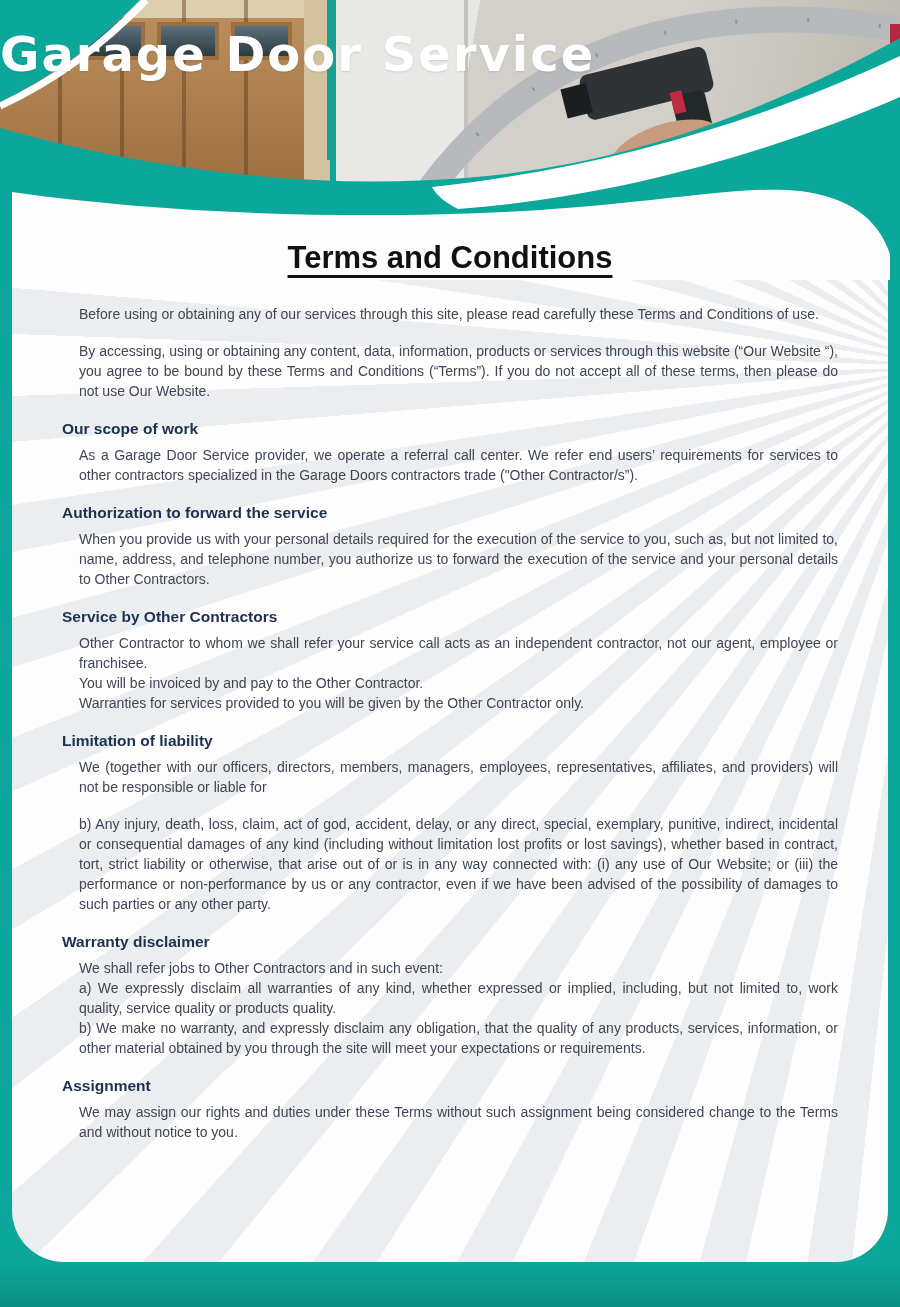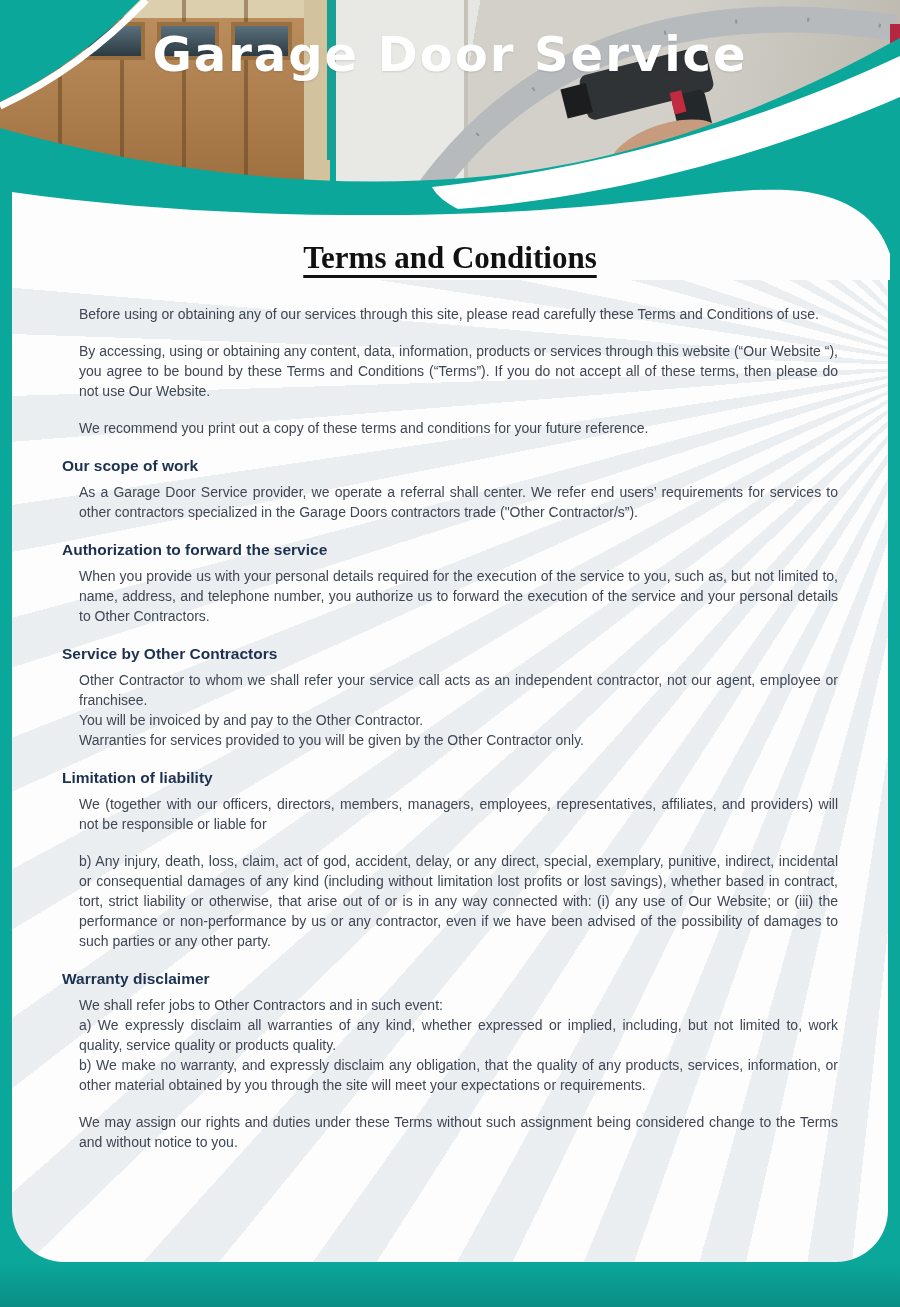--- a/index.html
+++ b/index.html
@@ -26,28 +26,28 @@
         background:linear-gradient(#d8cab2,#c2b096);}
   .sidewall{position:absolute;right:0;top:0;width:26px;height:100%;background:#d2c29e;}
   .photo-divider{position:absolute;left:327px;top:0;width:9px;height:160px;background:#18a096;}
   .photo-right{position:absolute;left:336px;top:0;width:564px;height:212px;
         background:linear-gradient(100deg,#e6e7e3 0 24%,#d2d0c9 24% 58%,#bcb8af 100%);}
   .photo-right svg{position:absolute;left:0;top:0;}
 
   
   .swoosh{position:absolute;top:0;left:0;z-index:3;pointer-events:none;}
 
-  .header-title{position:absolute;top:26px;left:0;width:900px;margin:0;text-align:center;
+  .header-title{position:absolute;top:26px;left:0;width:900px;margin:0;text-align:left;
         z-index:4;color:#ffffff;font-family:"DejaVu Sans",sans-serif;font-weight:700;
         font-size:48px;letter-spacing:2px;text-shadow:0 1px 2px rgba(0,0,0,.12);}
 
   
   .content{position:absolute;left:62px;top:240px;width:776px;z-index:5;color:#3f4653;}
   .main-title{margin:0 0 28px 0;text-align:center;color:#111111;
-        font-family:Liberation Serif, serif;font-weight:700;font-size:31px;
+        font-family:Liberation Sans, sans-serif;font-weight:700;font-size:31px;
         text-decoration:underline;text-decoration-thickness:3px;text-underline-offset:7px;}
   .content p{margin:0 0 17px 17px;font-size:14px;line-height:20px;
         text-align:justify;white-space:pre-line;}
   .content h3{margin:18px 0 7px 0;font-size:15.5px;line-height:19px;
         color:#1c3050;font-weight:700;}
 </style>
 </head>
 <body>
 
 <div class="page">
@@ -93,25 +93,24 @@
     <path d="M146,0 C104,44 56,80 0,106" fill="none" stroke="#ffffff" stroke-width="7"></path>
   </svg>
 
   <h1 class="header-title">Garage Door Service</h1>
 
   <div class="content">
     <h2 class="main-title">Terms and Conditions</h2>
 
     <p>Before using or obtaining any of our services through this site, please read carefully these Terms and Conditions of use.</p>
     <p>By accessing, using or obtaining any content, data, information, products or services through this website (“Our Website “), you agree to be bound by these Terms and Conditions (“Terms”). If you do not accept all of these terms, then please do not use Our Website.</p>
-    <p>We recommend you print out a copy of these terms and conditions for your future reference.</p>
 
     <section>
       <h3>Our scope of work</h3>
-      <p>As a Garage Door Service provider, we operate a referral shall center. We refer end users’ requirements for services to other contractors specialized in the Garage Doors contractors trade ("Other Contractor/s”).</p>
+      <p>As a Garage Door Service provider, we operate a referral call center. We refer end users’ requirements for services to other contractors specialized in the Garage Doors contractors trade ("Other Contractor/s”).</p>
     </section>
 
     <section>
       <h3>Authorization to forward the service</h3>
       <p>When you provide us with your personal details required for the execution of the service to you, such as, but not limited to, name, address, and telephone number, you authorize us to forward the execution of the service and your personal details to Other Contractors.</p>
     </section>
 
     <section>
       <h3>Service by Other Contractors</h3>
       <p>Other Contractor to whom we shall refer your service call acts as an independent contractor, not our agent, employee or franchisee.
@@ -126,17 +125,18 @@
     </section>
 
     <section>
       <h3>Warranty disclaimer</h3>
       <p>We shall refer jobs to Other Contractors and in such event:
 a) We expressly disclaim all warranties of any kind, whether expressed or implied, including, but not limited to, work quality, service quality or products quality.
 b) We make no warranty, and expressly disclaim any obligation, that the quality of any products, services, information, or other material obtained by you through the site will meet your expectations or requirements.</p>
     </section>
 
     <section>
+      <h3>Assignment</h3>
       <p>We may assign our rights and duties under these Terms without such assignment being considered change to the Terms and without notice to you.</p>
     </section>
   </div>
 
 </div>
 
 </body></html>

